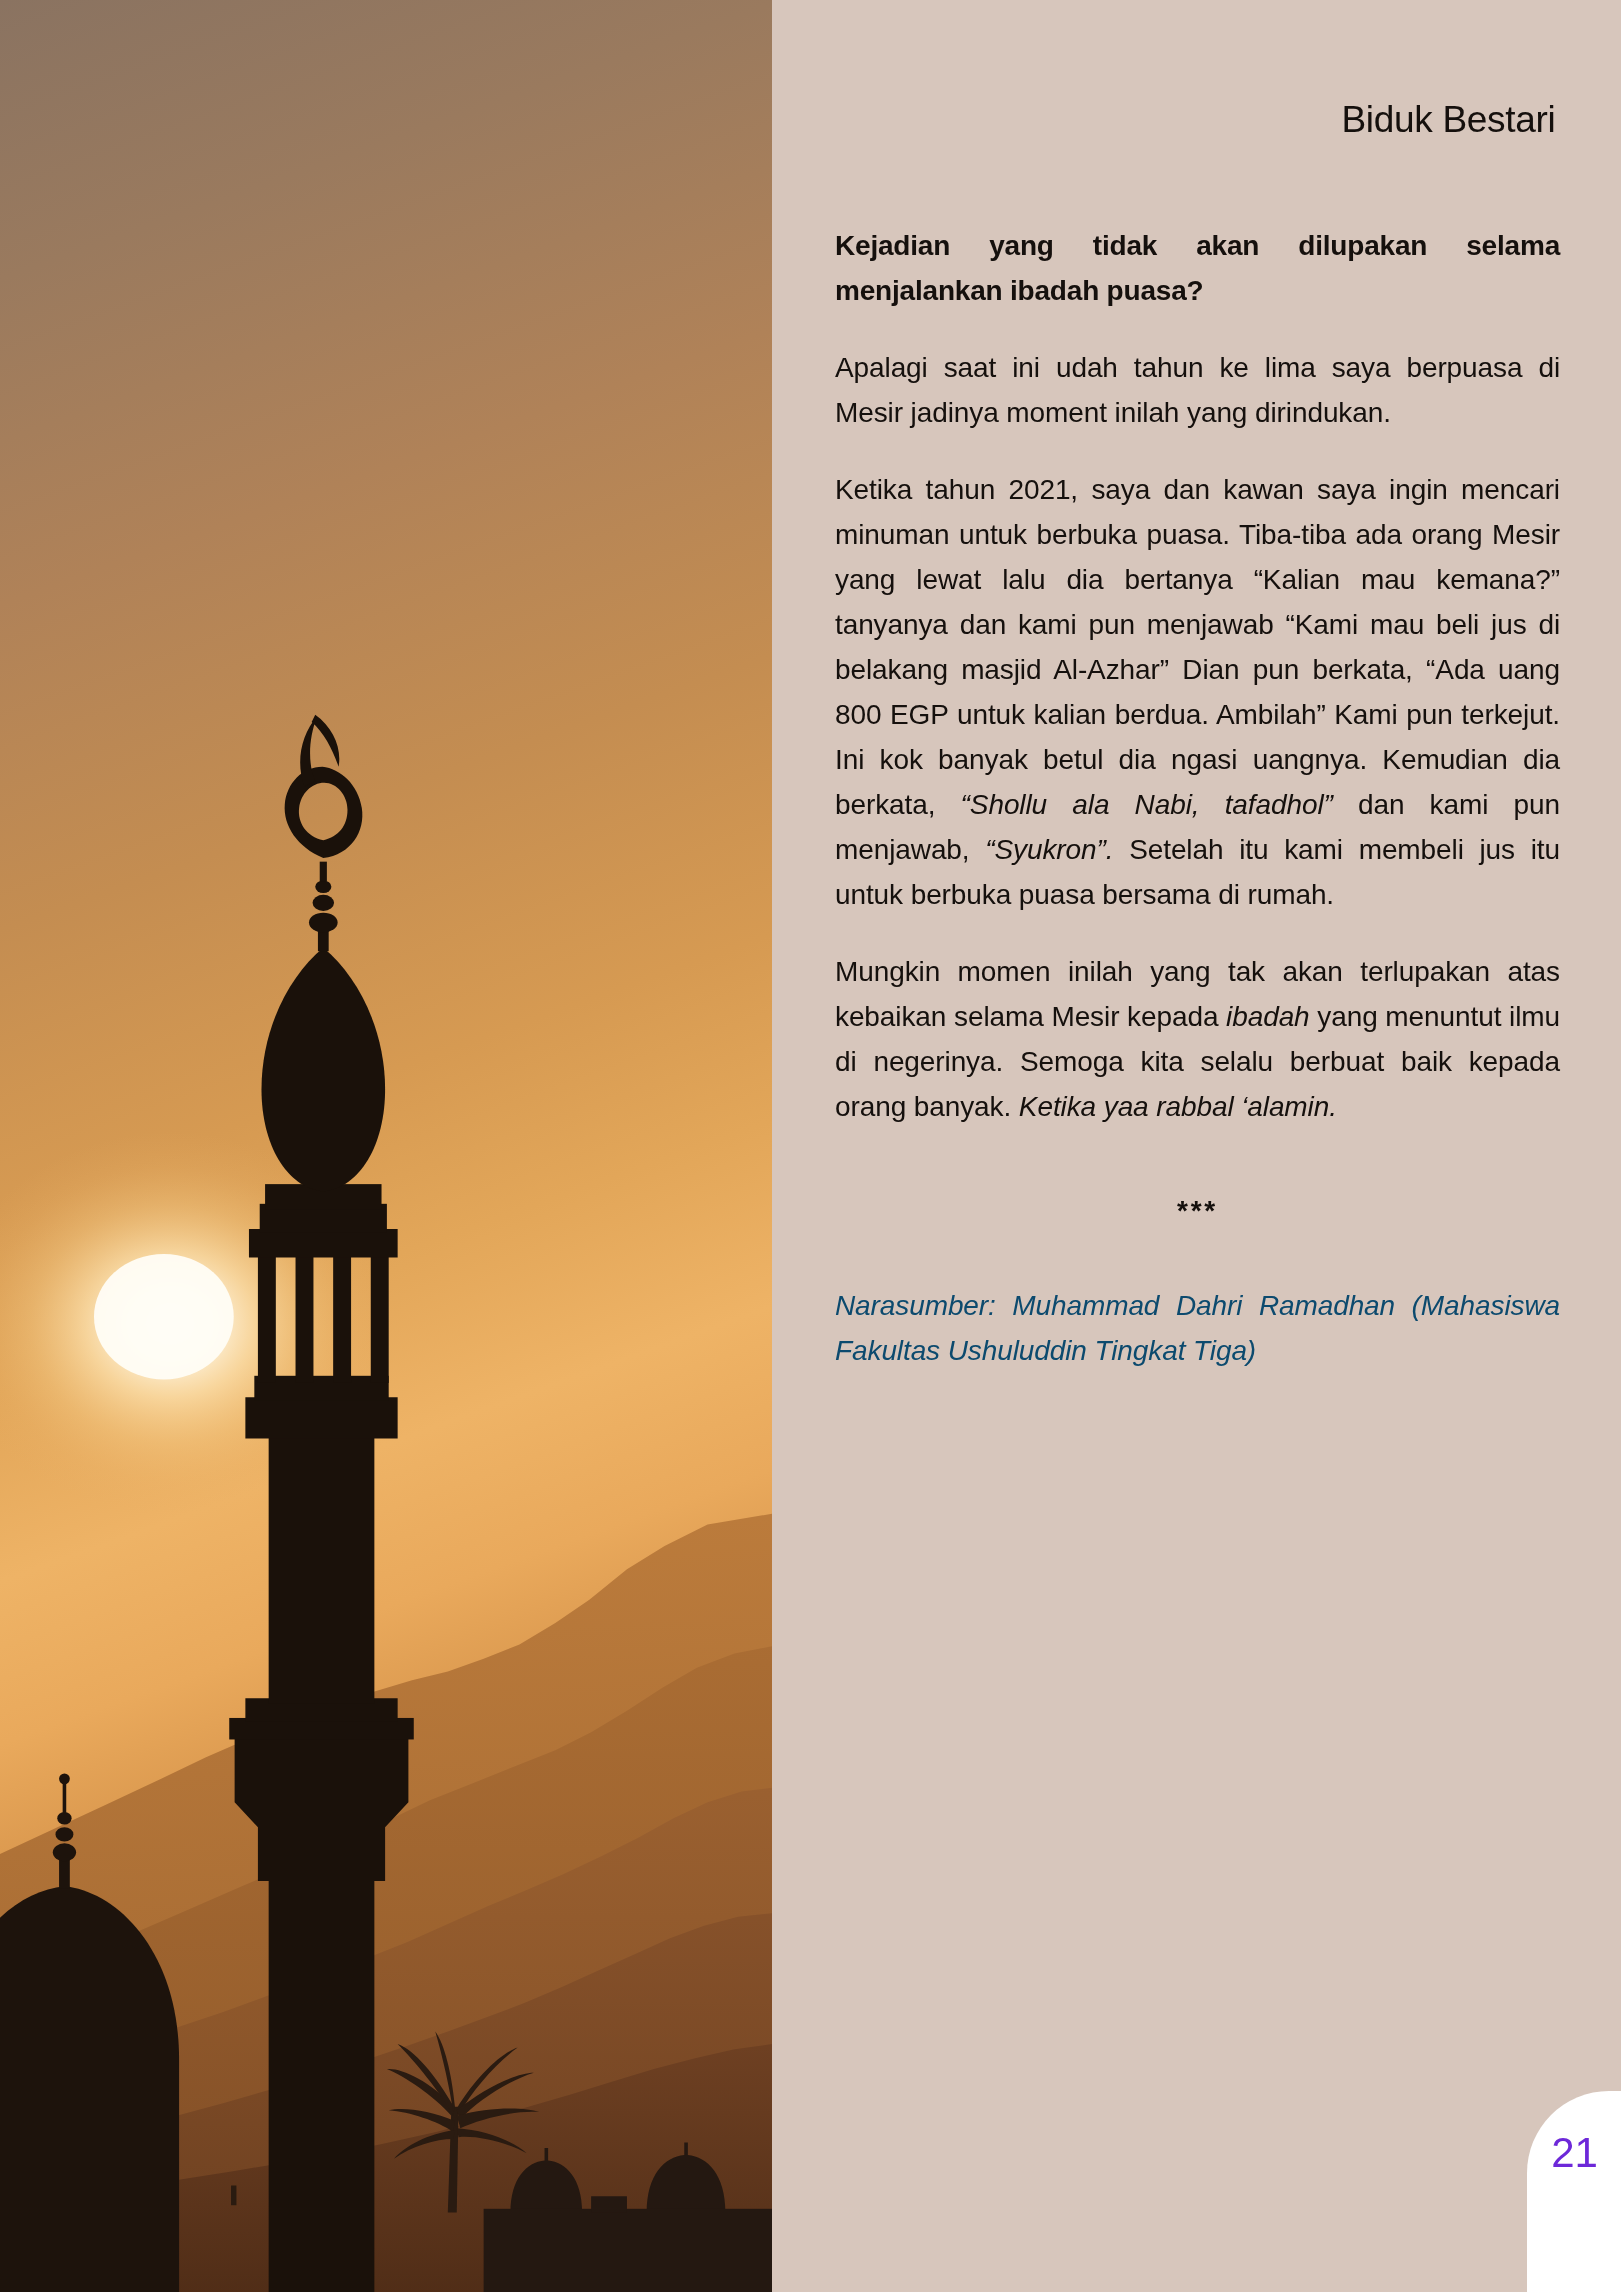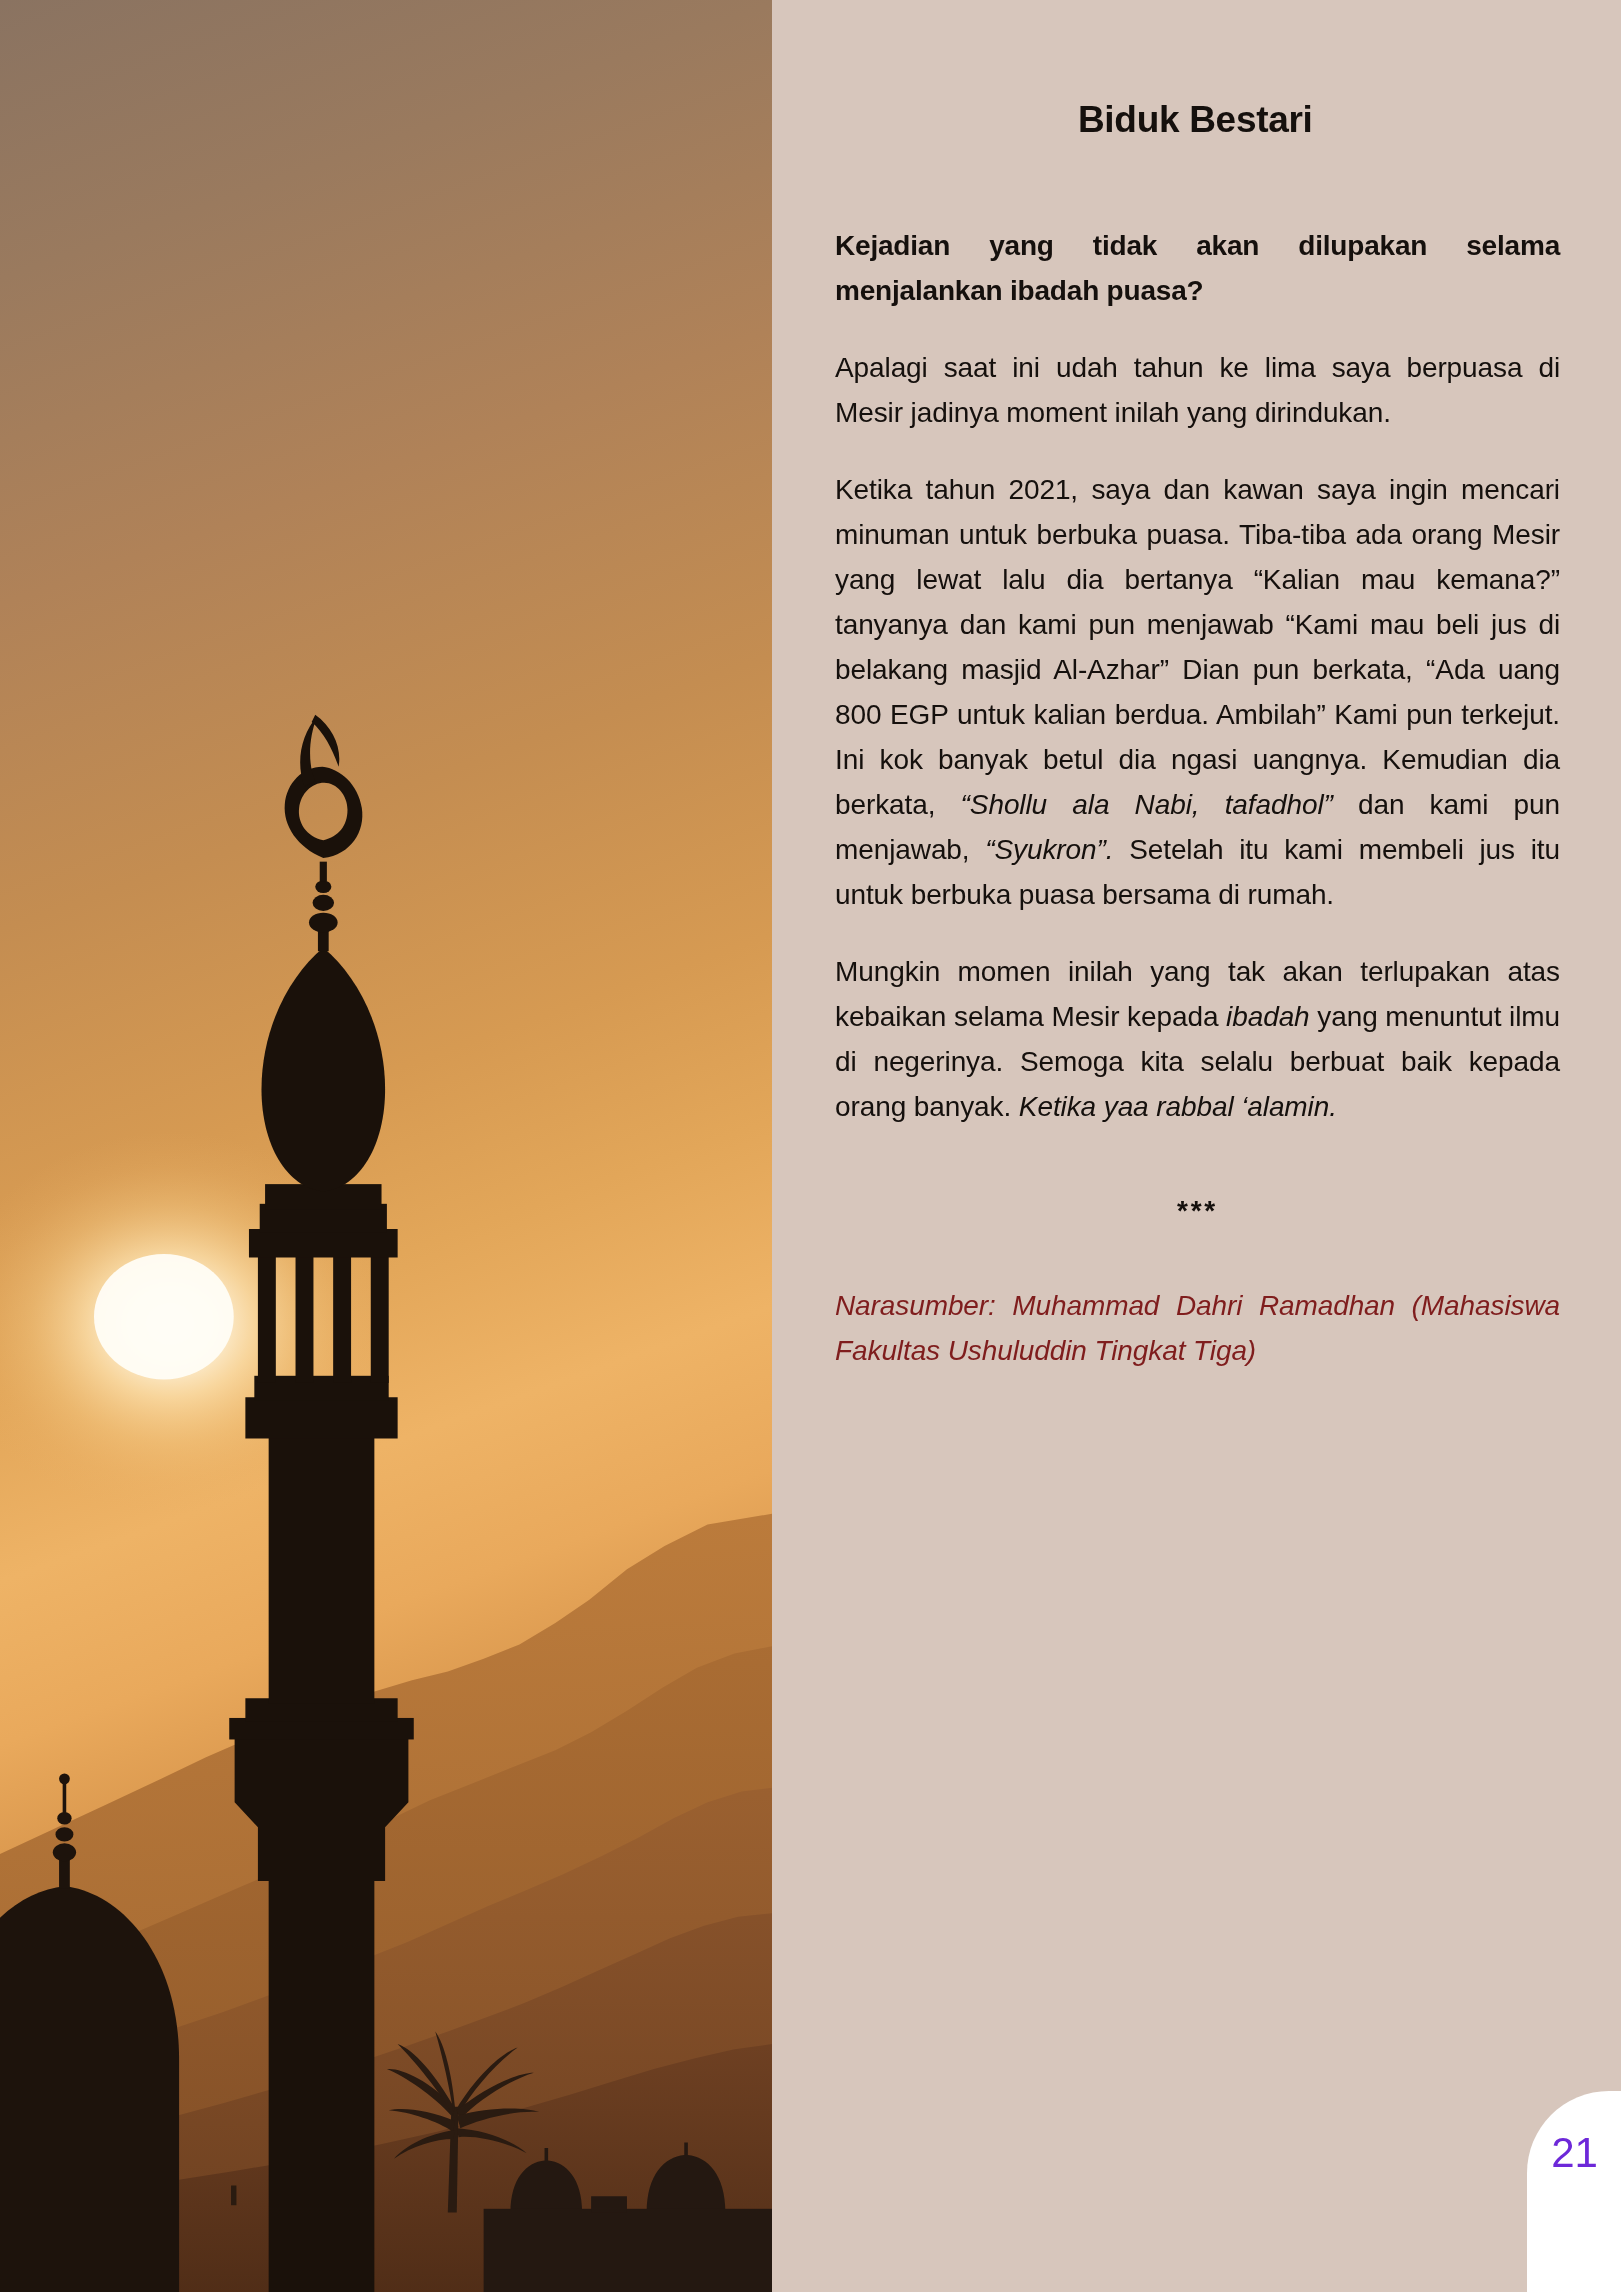--- a/index.html
+++ b/index.html
@@ -38,24 +38,24 @@
 
   .panel-inner {
     position:absolute;
     left:63px;
     top:0;
     width:725px;
   }
 
   .article-title {
     font-size:37px;
-    font-weight:700;
+    font-weight:400;
     letter-spacing:-0.3px;
     color:#15100d;
-    text-align:center;
+    text-align:right;
     padding-top:99px;
     padding-right:4.5px;
     font-family:"Liberation Sans", sans-serif;
   }
 
   .body-block { margin-top:82px; }
 
   p.para {
     font-size:28px;
     line-height:45px;
@@ -84,21 +84,21 @@
     margin-top:66px;
     margin-bottom:56px;
     font-weight:bold;
   }
 
   p.source {
     font-style:italic;
     font-size:28px;
     line-height:45px;
     text-align:justify;
-    color:#7f1d1d;
+    color:#0c4a6e;
     letter-spacing:-0.1px;
   }
 
   
   .page-badge {
     position:absolute;
     right:0;
     bottom:0;
     width:95px;
     height:202px;

